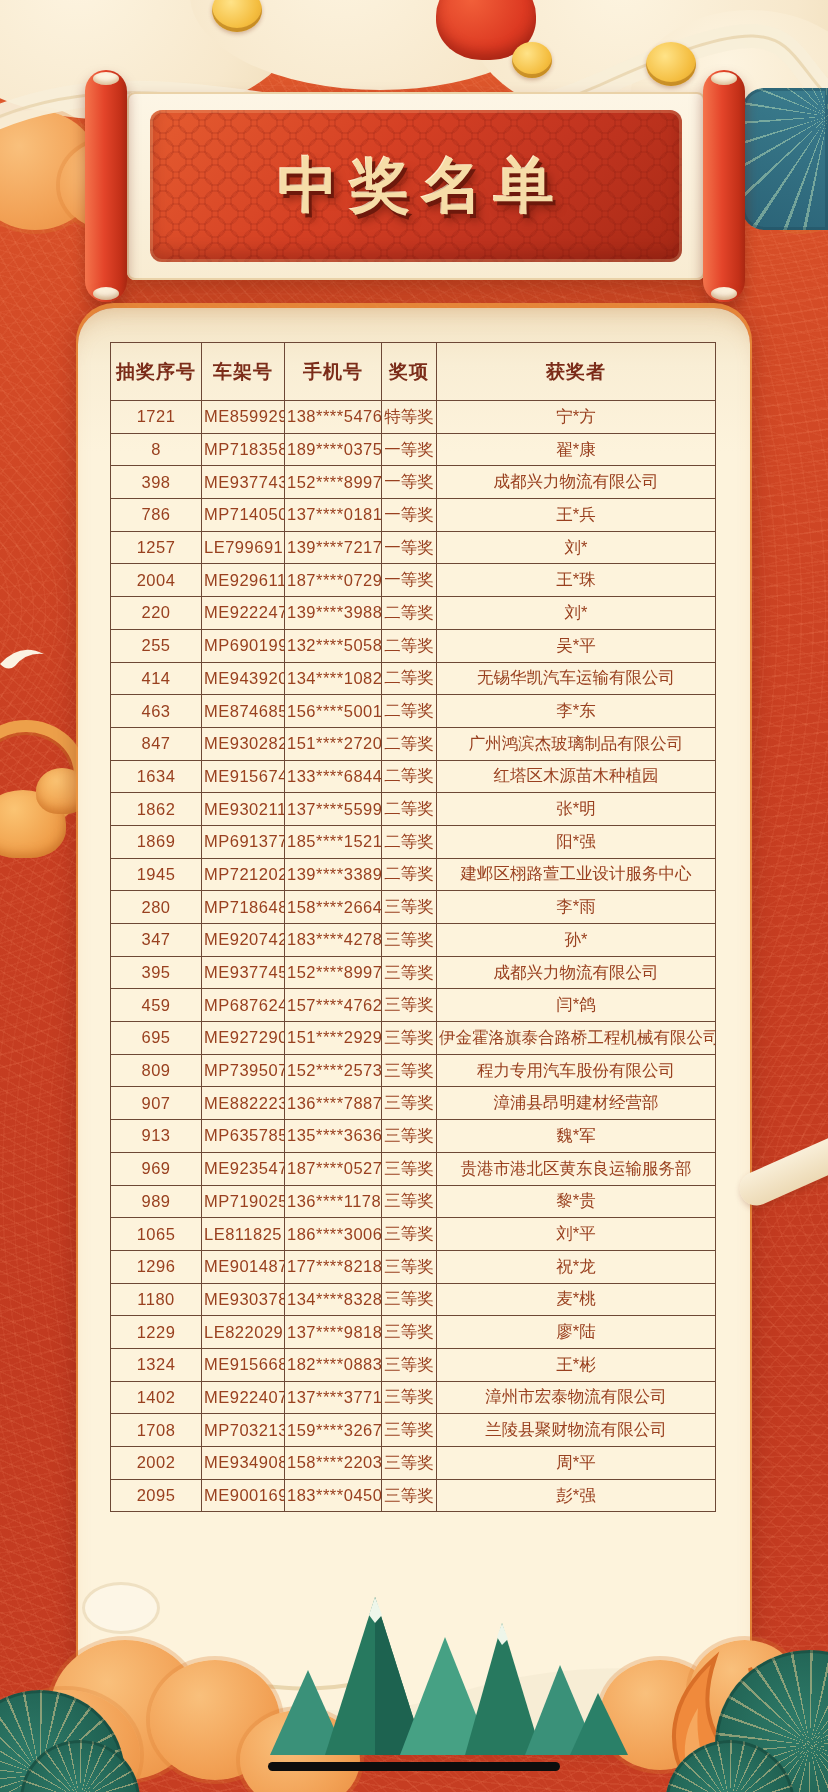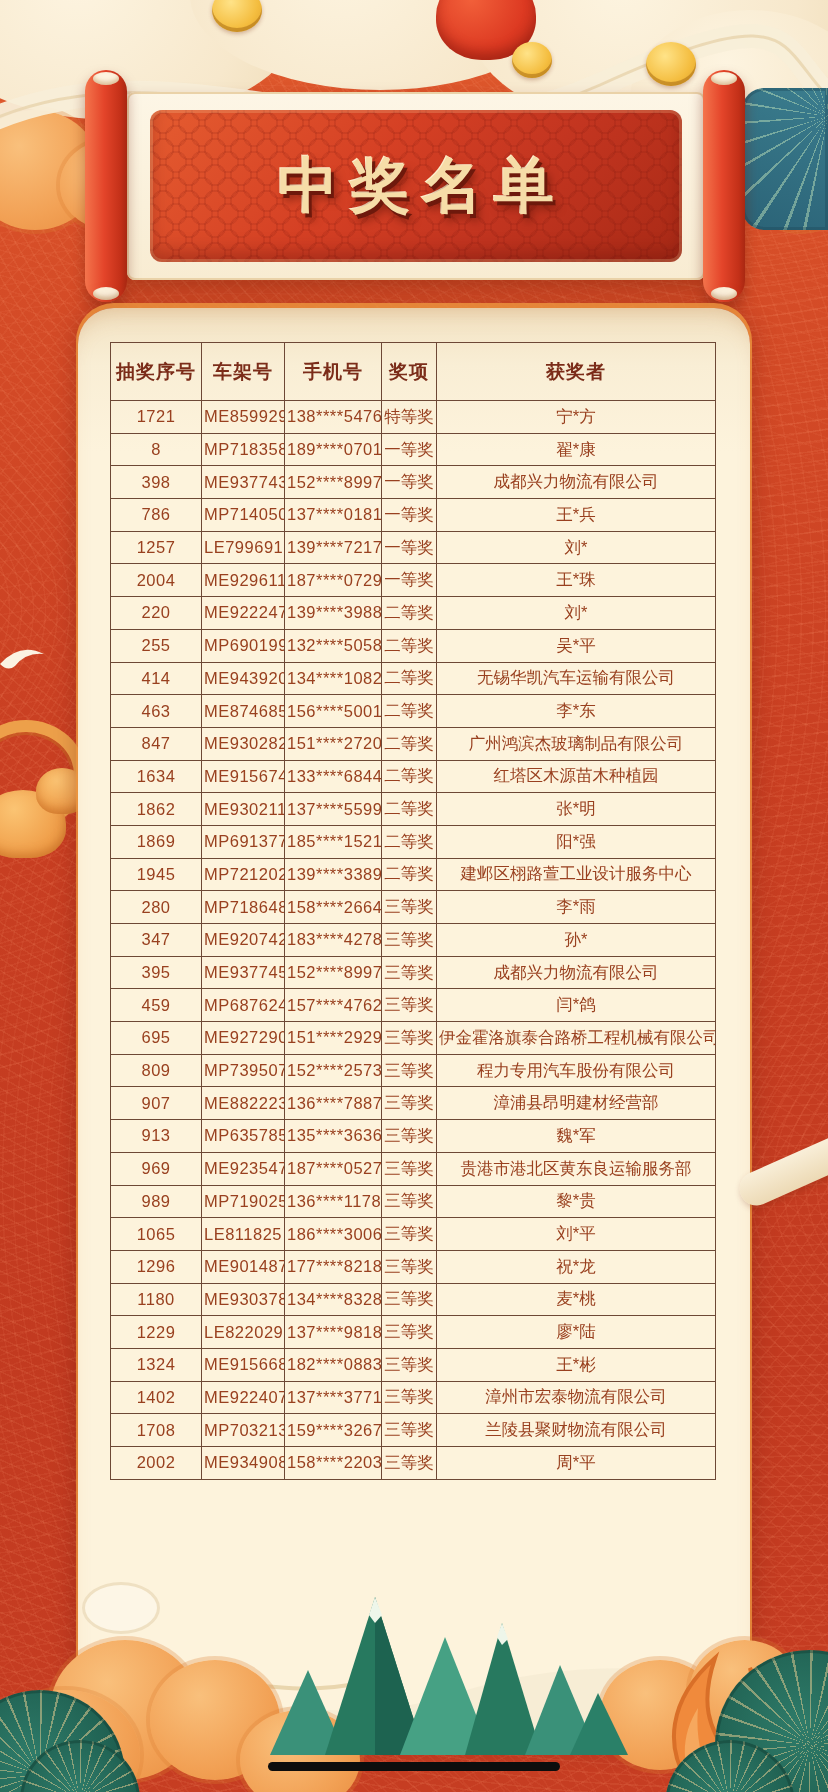--- a/index.html
+++ b/index.html
@@ -194,21 +194,21 @@
           <tr>
             <td class="num">1721</td>
             <td class="num">ME859929</td>
             <td class="num">138****5476</td>
             <td>特等奖</td>
             <td>宁*方</td>
           </tr>
           <tr>
             <td class="num">8</td>
             <td class="num">MP718358</td>
-            <td class="num">189****0701</td>
+            <td class="num">189****0375</td>
             <td>一等奖</td>
             <td>翟*康</td>
           </tr>
           <tr>
             <td class="num">398</td>
             <td class="num">ME937743</td>
             <td class="num">152****8997</td>
             <td>一等奖</td>
             <td>成都兴力物流有限公司</td>
           </tr>
@@ -414,20 +414,27 @@
             <td class="num">159****3267</td>
             <td>三等奖</td>
             <td>兰陵县聚财物流有限公司</td>
           </tr>
           <tr>
             <td class="num">2002</td>
             <td class="num">ME934908</td>
             <td class="num">158****2203</td>
             <td>三等奖</td>
             <td>周*平</td>
+          </tr>
+          <tr>
+            <td class="num">2095</td>
+            <td class="num">ME900169</td>
+            <td class="num">183****0450</td>
+            <td>三等奖</td>
+            <td>彭*强</td>
           </tr>
         </tbody>
     </table>
   </div>
 
   <svg class="ribbon-svg" style="left:0;top:1595px;" width="828" height="197" viewBox="0 0 828 197">
     <path d="M0,120 C140,55 300,150 450,100 C580,58 700,70 828,105 L828,150 C660,105 520,165 360,135 C220,110 90,165 0,160 Z" fill="#f7ecd4" opacity="0.96"></path>
     <path d="M60,95 C160,55 260,110 360,88" fill="none" stroke="#e9d6ae" stroke-width="4"></path>
     <path d="M470,155 C590,120 700,150 828,128" fill="none" stroke="#e9d6ae" stroke-width="4"></path>
   </svg>

